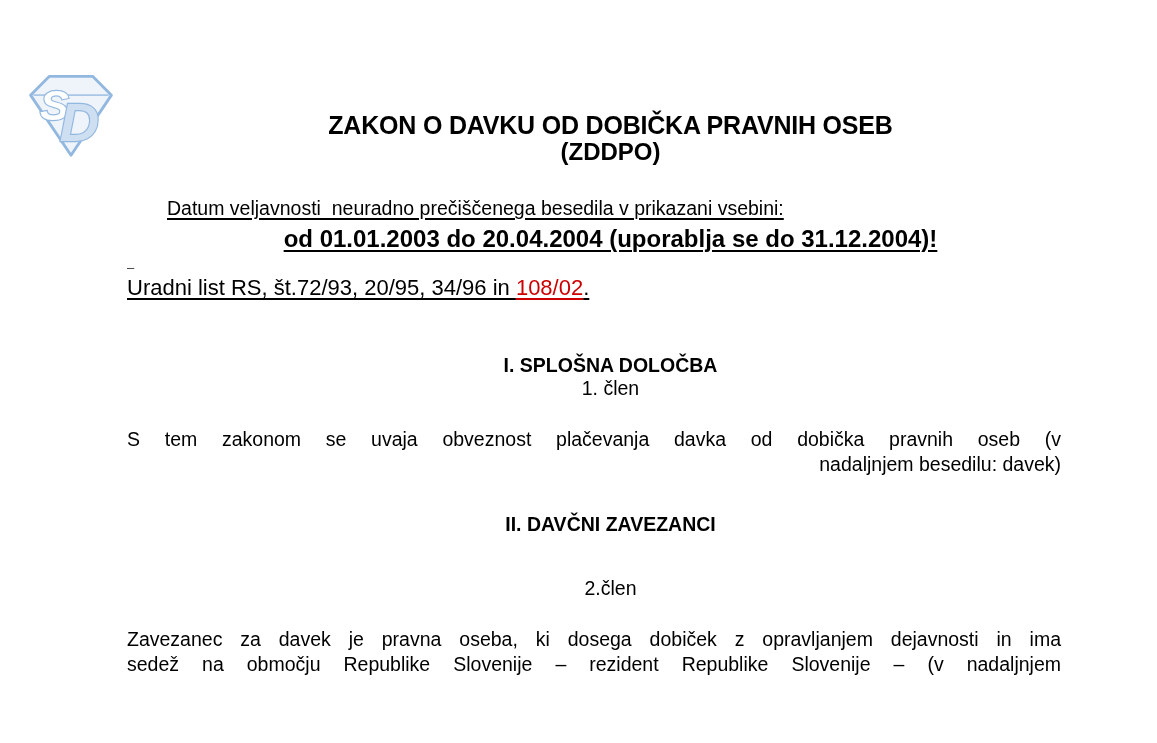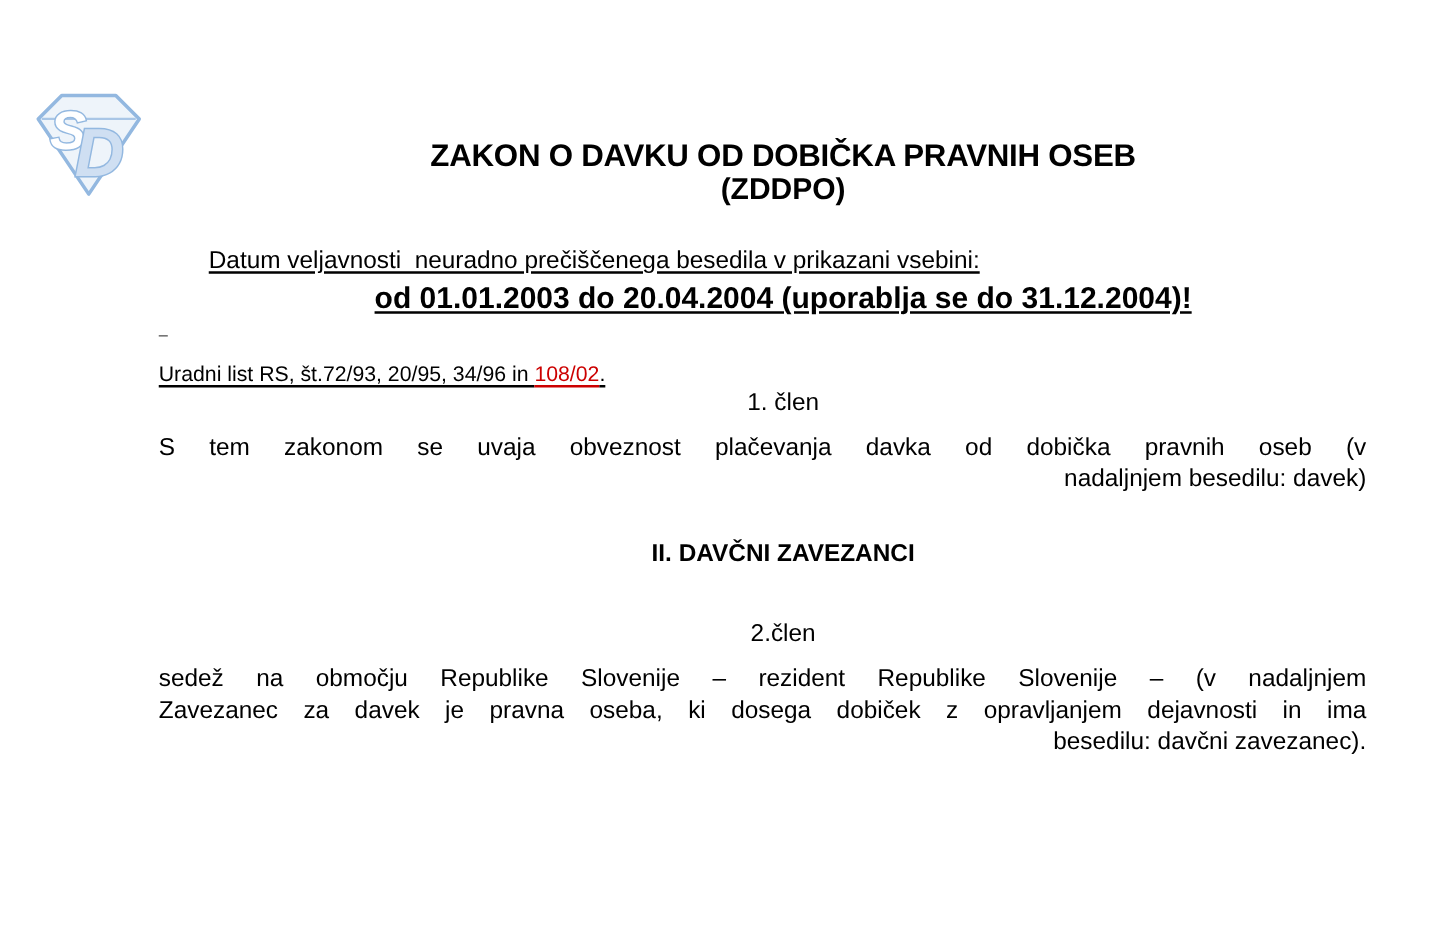--- a/index.html
+++ b/index.html
@@ -16,21 +16,21 @@
     position: absolute;
     left: 24px;
     top: 64px;
     width: 94px;
     height: 98px;
   }
   .content {
     box-sizing: border-box;
     width: 100%;
     padding-left: 127px;
-    padding-right: 64px;
+    padding-right: 96px;
   }
   .centered { text-align: center; padding-left: 33px; }
   .title {
     padding-top: 111px;
     font-size: 25px;
     font-weight: bold;
     line-height: 28px;
     letter-spacing: -0.2px;
   }
   .subtitle {
@@ -59,22 +59,22 @@
     text-underline-offset: 3px;
   }
   .stray-dash {
     margin-top: 14px;
     font-size: 13px;
     line-height: 8px;
     height: 8px;
     color: #333333;
   }
   .gazette {
-    margin-top: 16px;
-    font-size: 17px;
+    margin-top: 4px;
+    font-size: 22px;
     line-height: 23px;
   }
   .gz {
     text-decoration: underline;
     text-decoration-thickness: 2px;
     text-underline-offset: 3px;
   }
   .red { color: #cc0000; cursor: pointer; }
   .section-heading {
     font-size: 19.5px;
@@ -83,21 +83,21 @@
   }
   .sh1 { margin-top: 55px; }
   .sh2 { margin-top: 36px; }
   .article-label {
     font-size: 19.5px;
     line-height: 23px;
   }
   .al1 { }
   .al2 { margin-top: 41px; }
   .para {
-    margin-top: 12px;
+    margin-top: 27px;
     font-size: 19.5px;
     line-height: 25px;
   }
   .pline { text-align: right; }
   .stretch { text-align: justify; text-align-last: justify; }
 </style>
 </head>
 <body>
 
 <div class="page">
@@ -118,32 +118,32 @@
     <div class="subtitle centered">(ZDDPO)</div>
 
     <div class="validity-line">Datum veljavnosti  neuradno prečiščenega besedila v prikazani vsebini:</div>
 
     <div class="validity-dates centered">od 01.01.2003 do 20.04.2004 (uporablja se do 31.12.2004)!</div>
 
     <div class="stray-dash">–</div>
 
     <div class="gazette"><span class="gz">Uradni list RS, št.72/93, 20/95, 34/96 in </span><span class="gz red">108/02</span><span class="gz">.</span></div>
 
+    <div class="section-heading sh1 centered">I. SPLOŠNA DOLOČBA</div>
 
     <div class="article-label al1 centered">1. člen</div>
 
     <div class="para">
       <div class="pline stretch">S tem zakonom se uvaja obveznost plačevanja davka od dobička pravnih oseb (v</div>
       <div class="pline">nadaljnjem besedilu: davek)</div>
     </div>
 
     <div class="section-heading sh2 centered">II. DAVČNI ZAVEZANCI</div>
 
     <div class="article-label al2 centered">2.člen</div>
 
     <div class="para">
+      <div class="pline stretch">Zavezanec za davek je pravna oseba, ki dosega dobiček z opravljanjem dejavnosti in ima</div>
       <div class="pline stretch">sedež na območju Republike Slovenije – rezident Republike Slovenije – (v nadaljnjem</div>
-      <div class="pline stretch">Zavezanec za davek je pravna oseba, ki dosega dobiček z opravljanjem dejavnosti in ima</div>
-      <div class="pline">besedilu: davčni zavezanec).</div>
     </div>
 
   </div>
 </div>
 
 </body></html>

